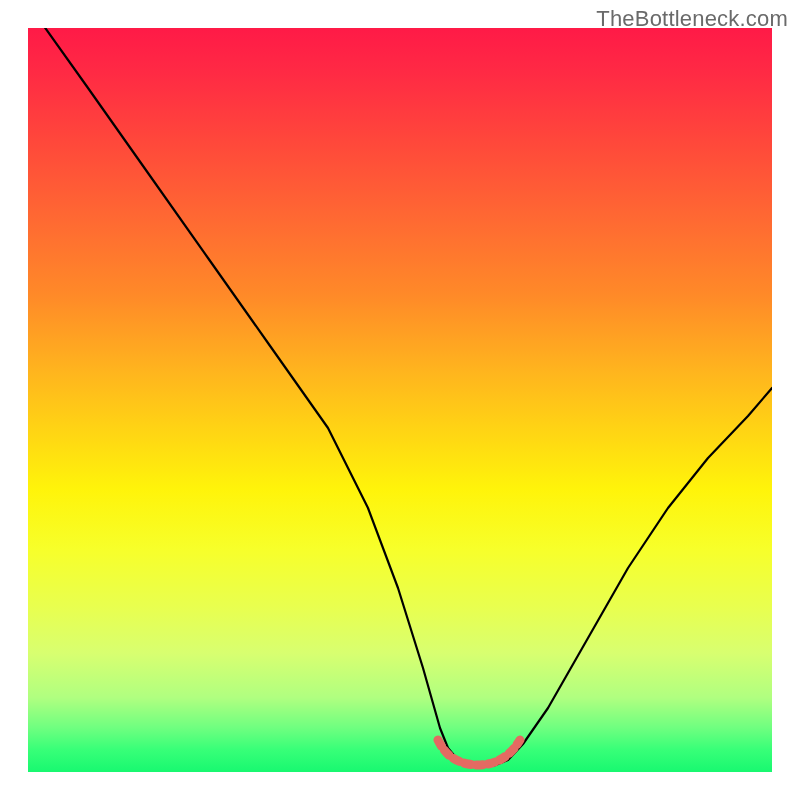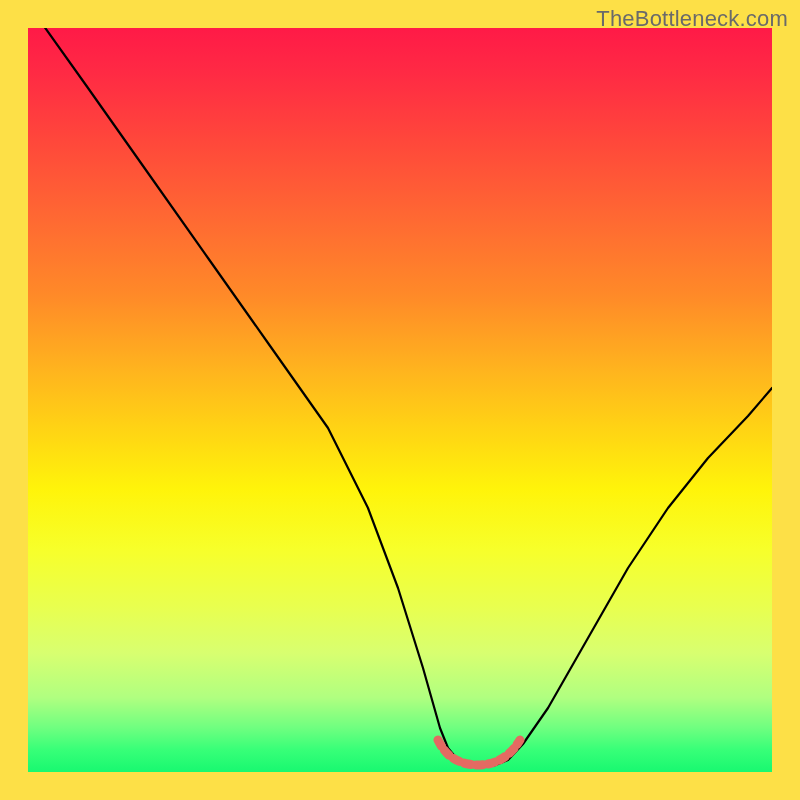--- a/index.html
+++ b/index.html
@@ -8,21 +8,21 @@
     width: 800px;
     height: 800px;
     background: #000;
     overflow: hidden;
     font-family: Arial, Helvetica, sans-serif;
   }
   .frame {
     position: relative;
     width: 800px;
     height: 800px;
-    background: #fde047;
+    background: #ffffff;
   }
   .plot {
     position: absolute;
     left: 28px;
     top: 28px;
     width: 744px;
     height: 744px;
     background: linear-gradient(
       to bottom,
       #ff1a47 0%,

